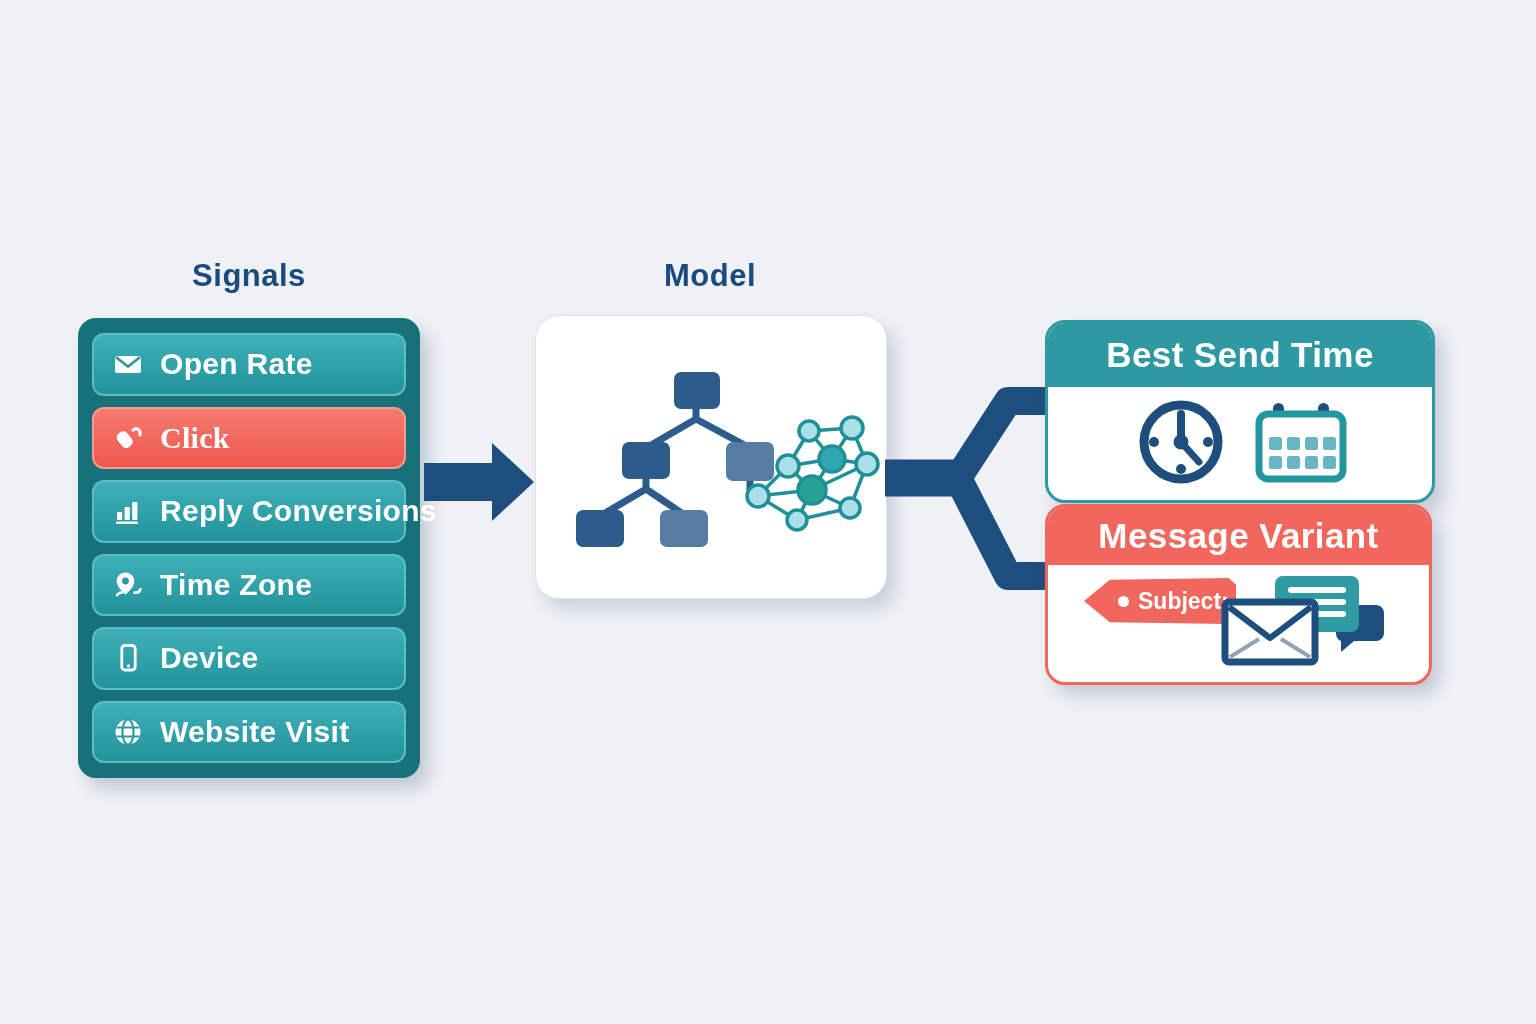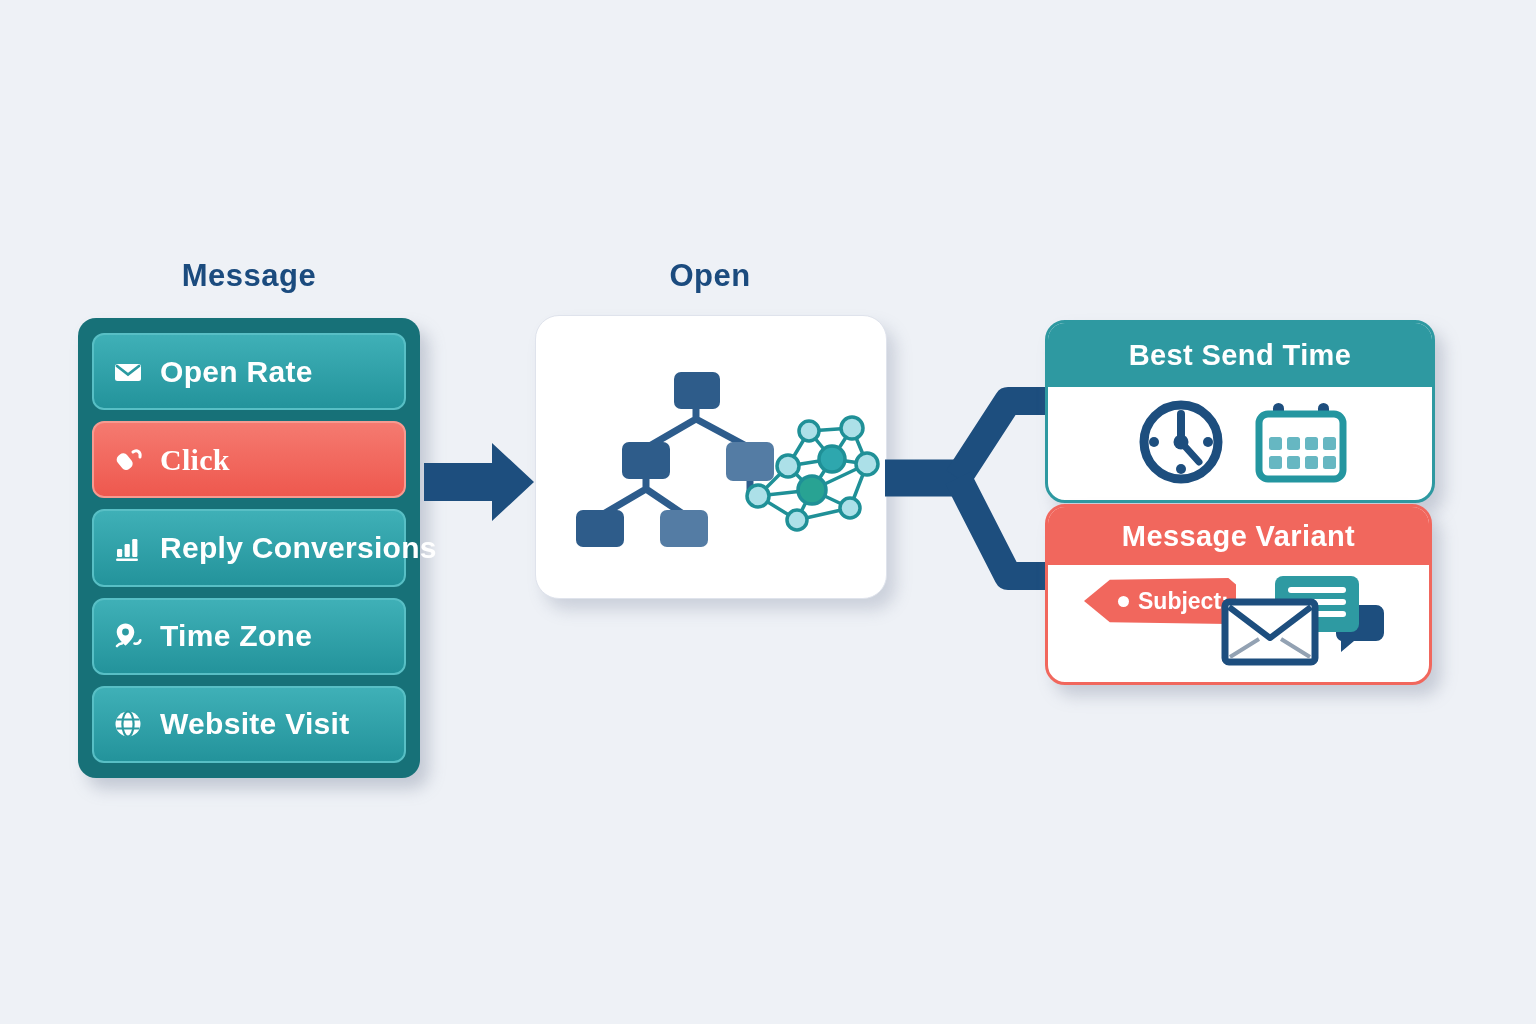--- a/index.html
+++ b/index.html
@@ -34,21 +34,21 @@
   .model-box{position:absolute;left:535px;top:315px;width:350px;height:282px;
              background:#fff;border:1px solid #dfe3ec;border-radius:24px;
              box-shadow:9px 11px 16px rgba(125,136,158,.30);}
 
   
   .out-box{position:absolute;background:#fff;border-radius:20px;overflow:hidden;
            box-shadow:9px 11px 16px rgba(125,136,158,.35);box-sizing:border-box;}
   .best-box{left:1045px;top:320px;width:390px;height:183px;border:3px solid #2e99a1;}
   .mv-box{left:1045px;top:504px;width:387px;height:181px;border:3px solid #f1675d;}
   .out-header{display:flex;align-items:center;justify-content:center;color:#fff;
-              font-size:29px;font-weight:bold;letter-spacing:.4px;text-align:right;}
+              font-size:35px;font-weight:bold;letter-spacing:.4px;text-align:right;}
   .best-box .out-header{background:#2e99a1;height:64px;}
   .mv-box .out-header{background:#f1675d;height:58px;}
   .best-body{position:relative;height:calc(100% - 64px);
              display:flex;align-items:center;justify-content:center;gap:26px;}
   .mv-body{position:relative;height:calc(100% - 58px);}
 
   
   .subject-tag{position:absolute;left:36px;top:13px;width:152px;height:46px;background:#f1675d;
                clip-path:polygon(0 50%,17% 4%,95% 0,100% 14%,100% 86%,95% 100%,17% 96%);
                display:flex;align-items:center;padding-left:34px;box-sizing:border-box;gap:9px;}
@@ -57,22 +57,22 @@
   .mv-icon{position:absolute;}
   .bubble-pos{left:282px;top:36px;}
   .chatcard-pos{left:227px;top:11px;}
   .mvenv-pos{left:173px;top:33px;}
 </style>
 </head>
 <body>
 
 <div class="stage">
 
-  <div class="col-title signals-title">Message</div>
-  <div class="col-title model-title">Open</div>
+  <div class="col-title signals-title">Signals</div>
+  <div class="col-title model-title">Model</div>
 
   <div class="signals-panel">
 
     <div class="sig-btn teal">
       <span class="sig-icon">
         <svg width="32" height="32" viewBox="0 0 32 32">
           <rect x="3" y="8" width="26" height="17" rx="2.5" fill="#fff"></rect>
           <path d="M5 10 L16 18.5 L27 10" stroke="#2b9aa1" stroke-width="2.8" fill="none" stroke-linecap="round"></path>
         </svg>
       </span>
@@ -109,20 +109,29 @@
         <svg width="34" height="32" viewBox="0 0 34 32">
           <path d="M14.5 3.5 c-5 0 -8.8 3.9 -8.8 8.8 0 6.2 8.8 13.4 8.8 13.4 s8.8 -7.2 8.8 -13.4 c0 -4.9 -3.8 -8.8 -8.8 -8.8 z" fill="#fff"></path>
           <circle cx="14.5" cy="12" r="3.4" fill="#2b9aa1"></circle>
           <path d="M23.5 23.5 q4.5 1 5.8 -3.2" stroke="#fff" stroke-width="2.6" fill="none" stroke-linecap="round"></path>
           <path d="M6 26 q2 -2.4 5 -2.6" stroke="#fff" stroke-width="2.6" fill="none" stroke-linecap="round"></path>
         </svg>
       </span>
       <span class="sig-label">Time Zone</span>
     </div>
 
+    <div class="sig-btn teal">
+      <span class="sig-icon">
+        <svg width="32" height="32" viewBox="0 0 32 32">
+          <rect x="9.8" y="3.5" width="13.4" height="24.5" rx="3" fill="none" stroke="#fff" stroke-width="2.8"></rect>
+          <circle cx="16.5" cy="23.8" r="1.6" fill="#fff"></circle>
+        </svg>
+      </span>
+      <span class="sig-label">Device</span>
+    </div>
 
     <div class="sig-btn teal">
       <span class="sig-icon">
         <svg width="32" height="32" viewBox="0 0 32 32">
           <circle cx="16" cy="16" r="12.5" fill="#fff"></circle>
           <path d="M4.5 11.5 h23 M4.5 20.5 h23" stroke="#2b9aa1" stroke-width="2.2" fill="none"></path>
           <ellipse cx="16" cy="16" rx="5.6" ry="12.5" fill="none" stroke="#2b9aa1" stroke-width="2.2"></ellipse>
         </svg>
       </span>
       <span class="sig-label">Website Visit</span>

